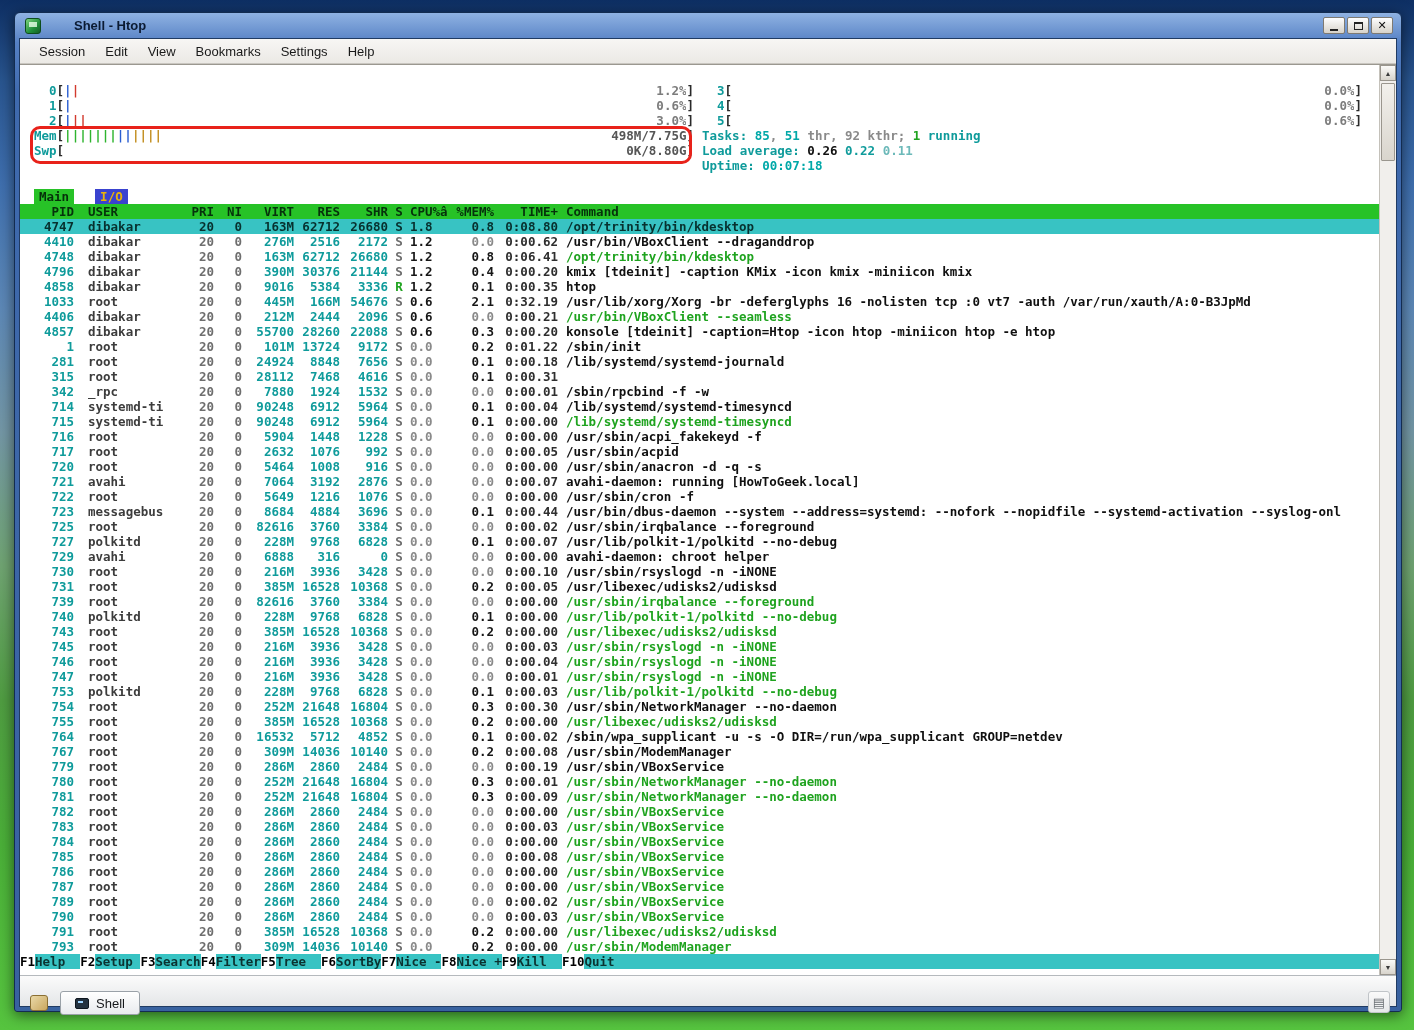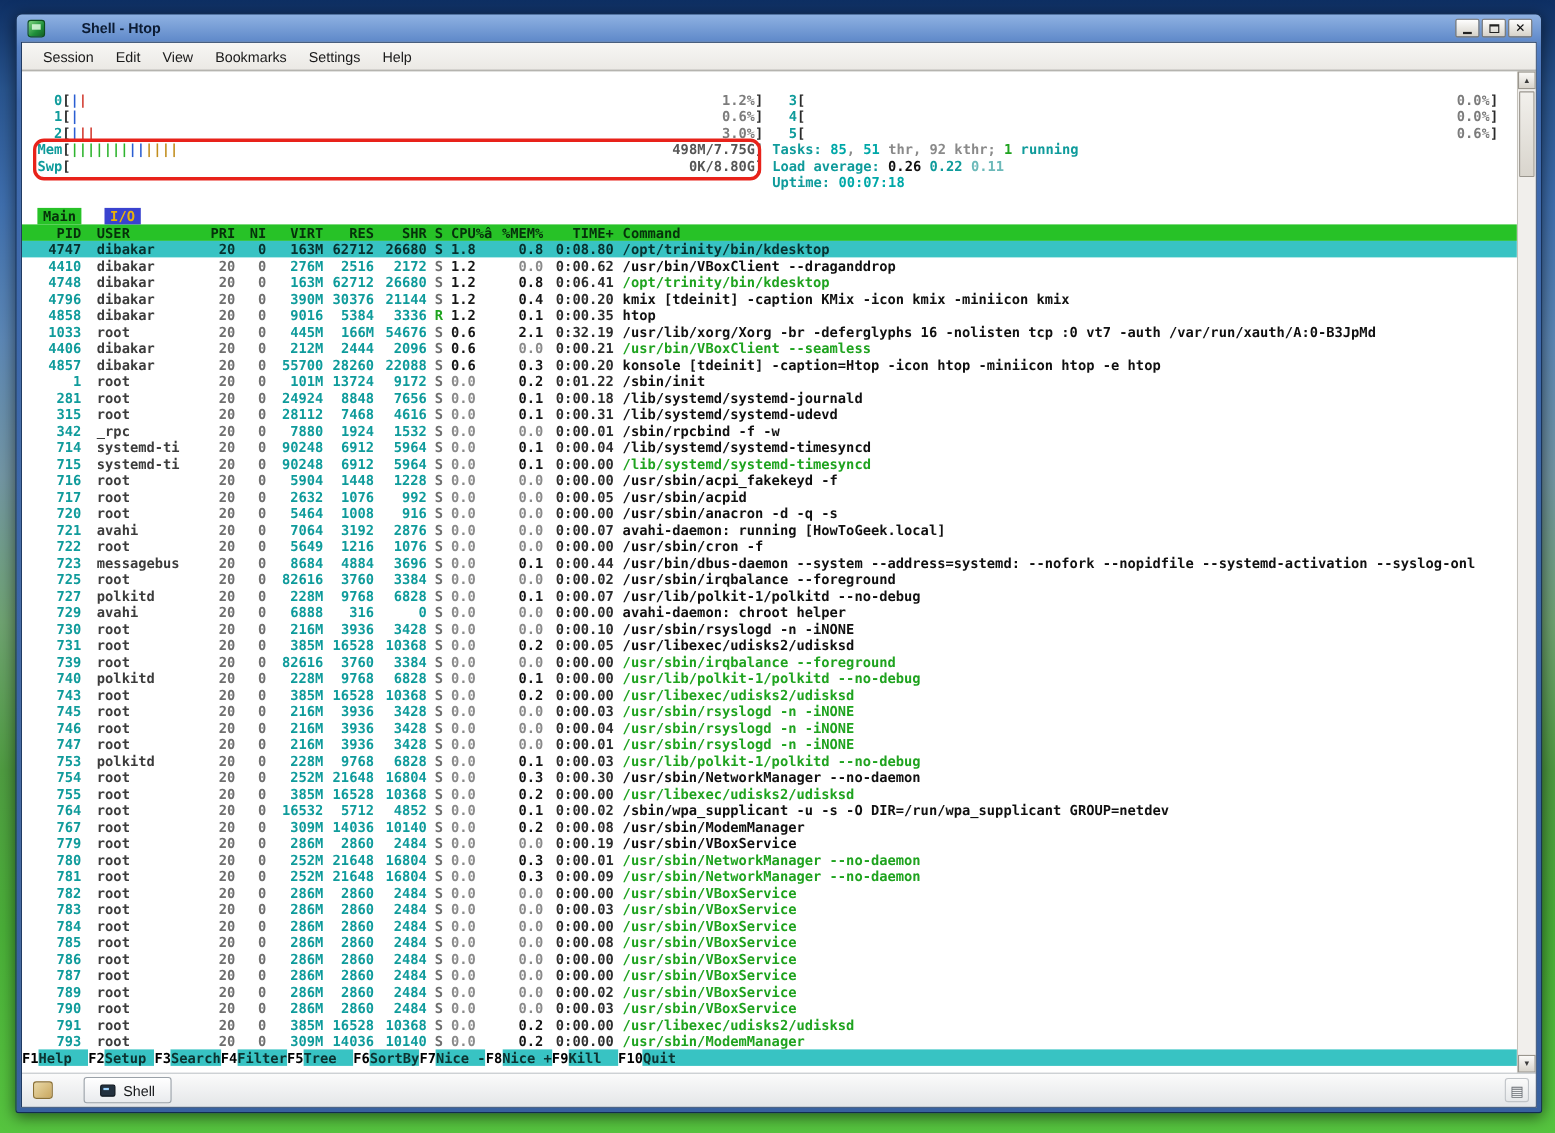--- a/index.html
+++ b/index.html
@@ -94,21 +94,21 @@
   
   .scrollbar{width:17px;background:#f1efec;border-left:1px solid #c4c1ba;display:flex;flex-direction:column;flex:none}
   .sb-btn{height:16px;background:linear-gradient(180deg,#fbfaf8,#d8d4cc);border:1px solid #9a968e;
     display:flex;align-items:center;justify-content:center;font-size:7px;color:#3a3a3a;flex:none}
   .sb-track{flex:1;position:relative}
   .sb-thumb{position:absolute;top:2px;left:1px;right:1px;height:78px;
     background:linear-gradient(180deg,#f2f0ec,#d9d5cd);border:1px solid #9a968e;border-radius:1px}
 
   
   .tabbar{height:30px;background:linear-gradient(180deg,#fbfbfb,#e4e6e8);border-top:1px solid #b5b9bd;
-    display:flex;align-items:center;padding:15px 6px;gap:24px;flex:none}
+    display:flex;align-items:flex-start;padding:15px 6px;gap:8px;flex:none}
   .newtab-btn{width:26px;height:24px;display:flex;align-items:center;justify-content:center;border-radius:3px}
   .newtab-icon{width:18px;height:16px;background:linear-gradient(135deg,#ead9a8,#c9a75f);border:1px solid #8a6f33;border-radius:3px}
   .shell-tab{height:24px;display:flex;align-items:center;gap:7px;padding:0 14px;
     background:linear-gradient(180deg,#ffffff,#e9ebee);border:1px solid #9aa1a8;border-radius:3px;
     font-size:13px;color:#16181b;box-shadow:inset 0 1px 0 #fff}
   .shell-tab-icon{width:14px;height:11px;background:#23313f;border:1px solid #0e161e;border-radius:2px;position:relative;flex:none}
   .shell-tab-icon::after{content:"";position:absolute;left:2px;top:2px;width:5px;height:2px;background:#9fd4ff}
   .tabbar-right-btn{margin-left:auto;width:22px;height:22px;display:flex;align-items:center;justify-content:center;
     color:#6a6f74;font-size:13px;border:1px solid #c0c4c8;border-radius:3px;background:linear-gradient(180deg,#fafafa,#e6e8ea)}
 
@@ -401,21 +401,20 @@
                 <span class="cell c-user">root</span>
                 <span class="cell c-pri">20</span>
                 <span class="cell c-ni">0</span>
                 <span class="cell c-virt">28112</span>
                 <span class="cell c-res">7468</span>
                 <span class="cell c-shr">4616</span>
                 <span class="cell c-s">S</span>
                 <span class="cell c-cpu">0.0</span>
                 <span class="cell c-mem nz">0.1</span>
                 <span class="cell c-time">0:00.31</span>
-                <span class="cell c-cmd">/lib/systemd/systemd-udevd</span>
               </div>
               <div class="proc-row">
                 <span class="cell c-pid">342</span>
                 <span class="cell c-user">_rpc</span>
                 <span class="cell c-pri">20</span>
                 <span class="cell c-ni">0</span>
                 <span class="cell c-virt">7880</span>
                 <span class="cell c-res">1924</span>
                 <span class="cell c-shr">1532</span>
                 <span class="cell c-s">S</span>

